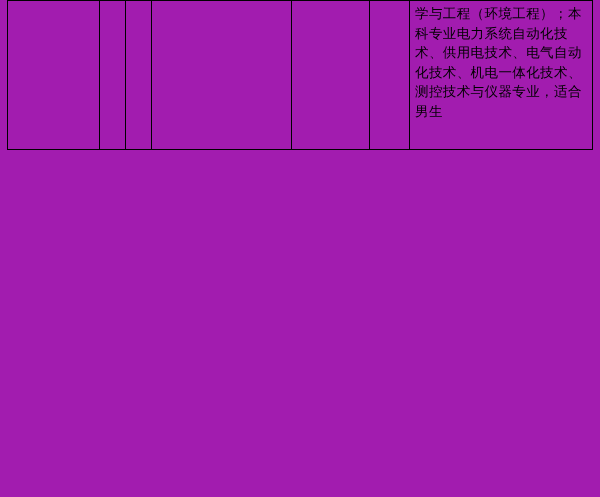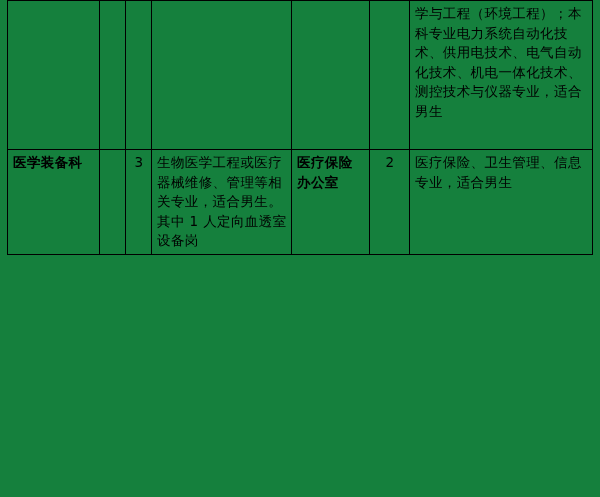--- a/index.html
+++ b/index.html
@@ -10,21 +10,21 @@
   body {
     width: 600px;
     height: 497px;
     overflow: hidden;
     font-family: "DejaVu Sans", sans-serif;
   }
   .page {
     position: relative;
     width: 600px;
     height: 497px;
-    background: #15803d;
+    background: #a21caf;
   }
   table.recruit {
     border-collapse: collapse;
     table-layout: fixed;
     width: 585px;
     margin-left: 7px;
     margin-top: 0px;
     border: 0;
   }
   table.recruit td {
@@ -77,24 +77,15 @@
     <tbody>
       <tr>
         <td class="dept top-blank"></td>
         <td class="num"></td>
         <td class="num"></td>
         <td></td>
         <td class="dept"></td>
         <td class="num"></td>
         <td>学与工程（环境工程）；本科专业电力系统自动化技术、供用电技术、电气自动化技术、机电一体化技术、测控技术与仪器专业，适合男生</td>
       </tr>
-      <tr>
-        <td class="dept">医学装备科</td>
-        <td class="num"></td>
-        <td class="num">3</td>
-        <td>生物医学工程或医疗器械维修、管理等相关专业，适合男生。其中 1 人定向血透室设备岗</td>
-        <td class="dept">医疗保险办公室</td>
-        <td class="num">2</td>
-        <td>医疗保险、卫生管理、信息专业，适合男生</td>
-      </tr>
     </tbody>
   </table>
 </div>
 
 </body></html>

